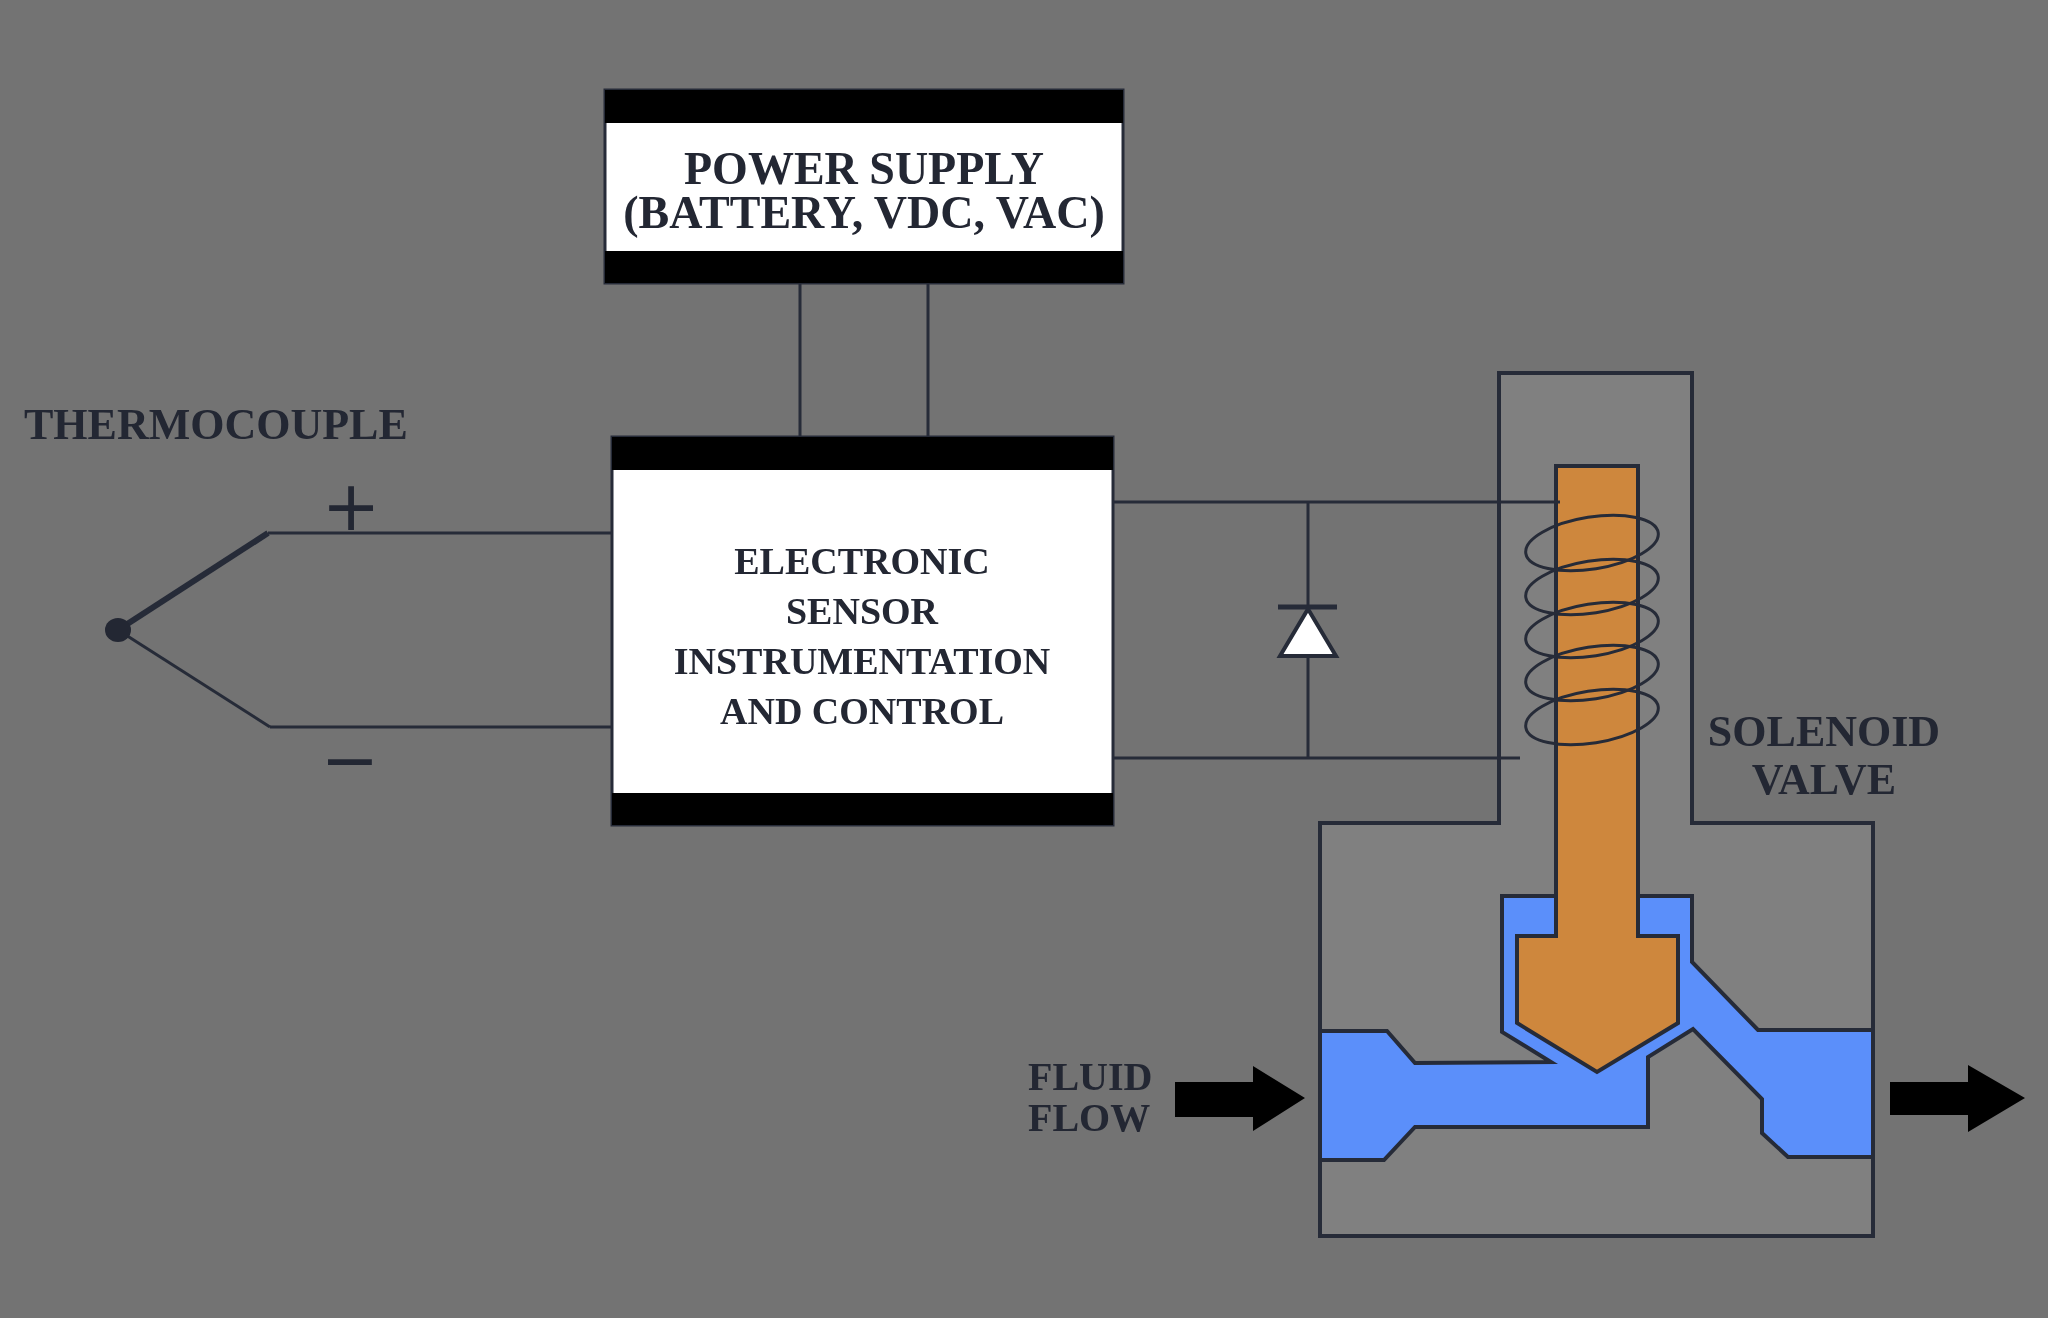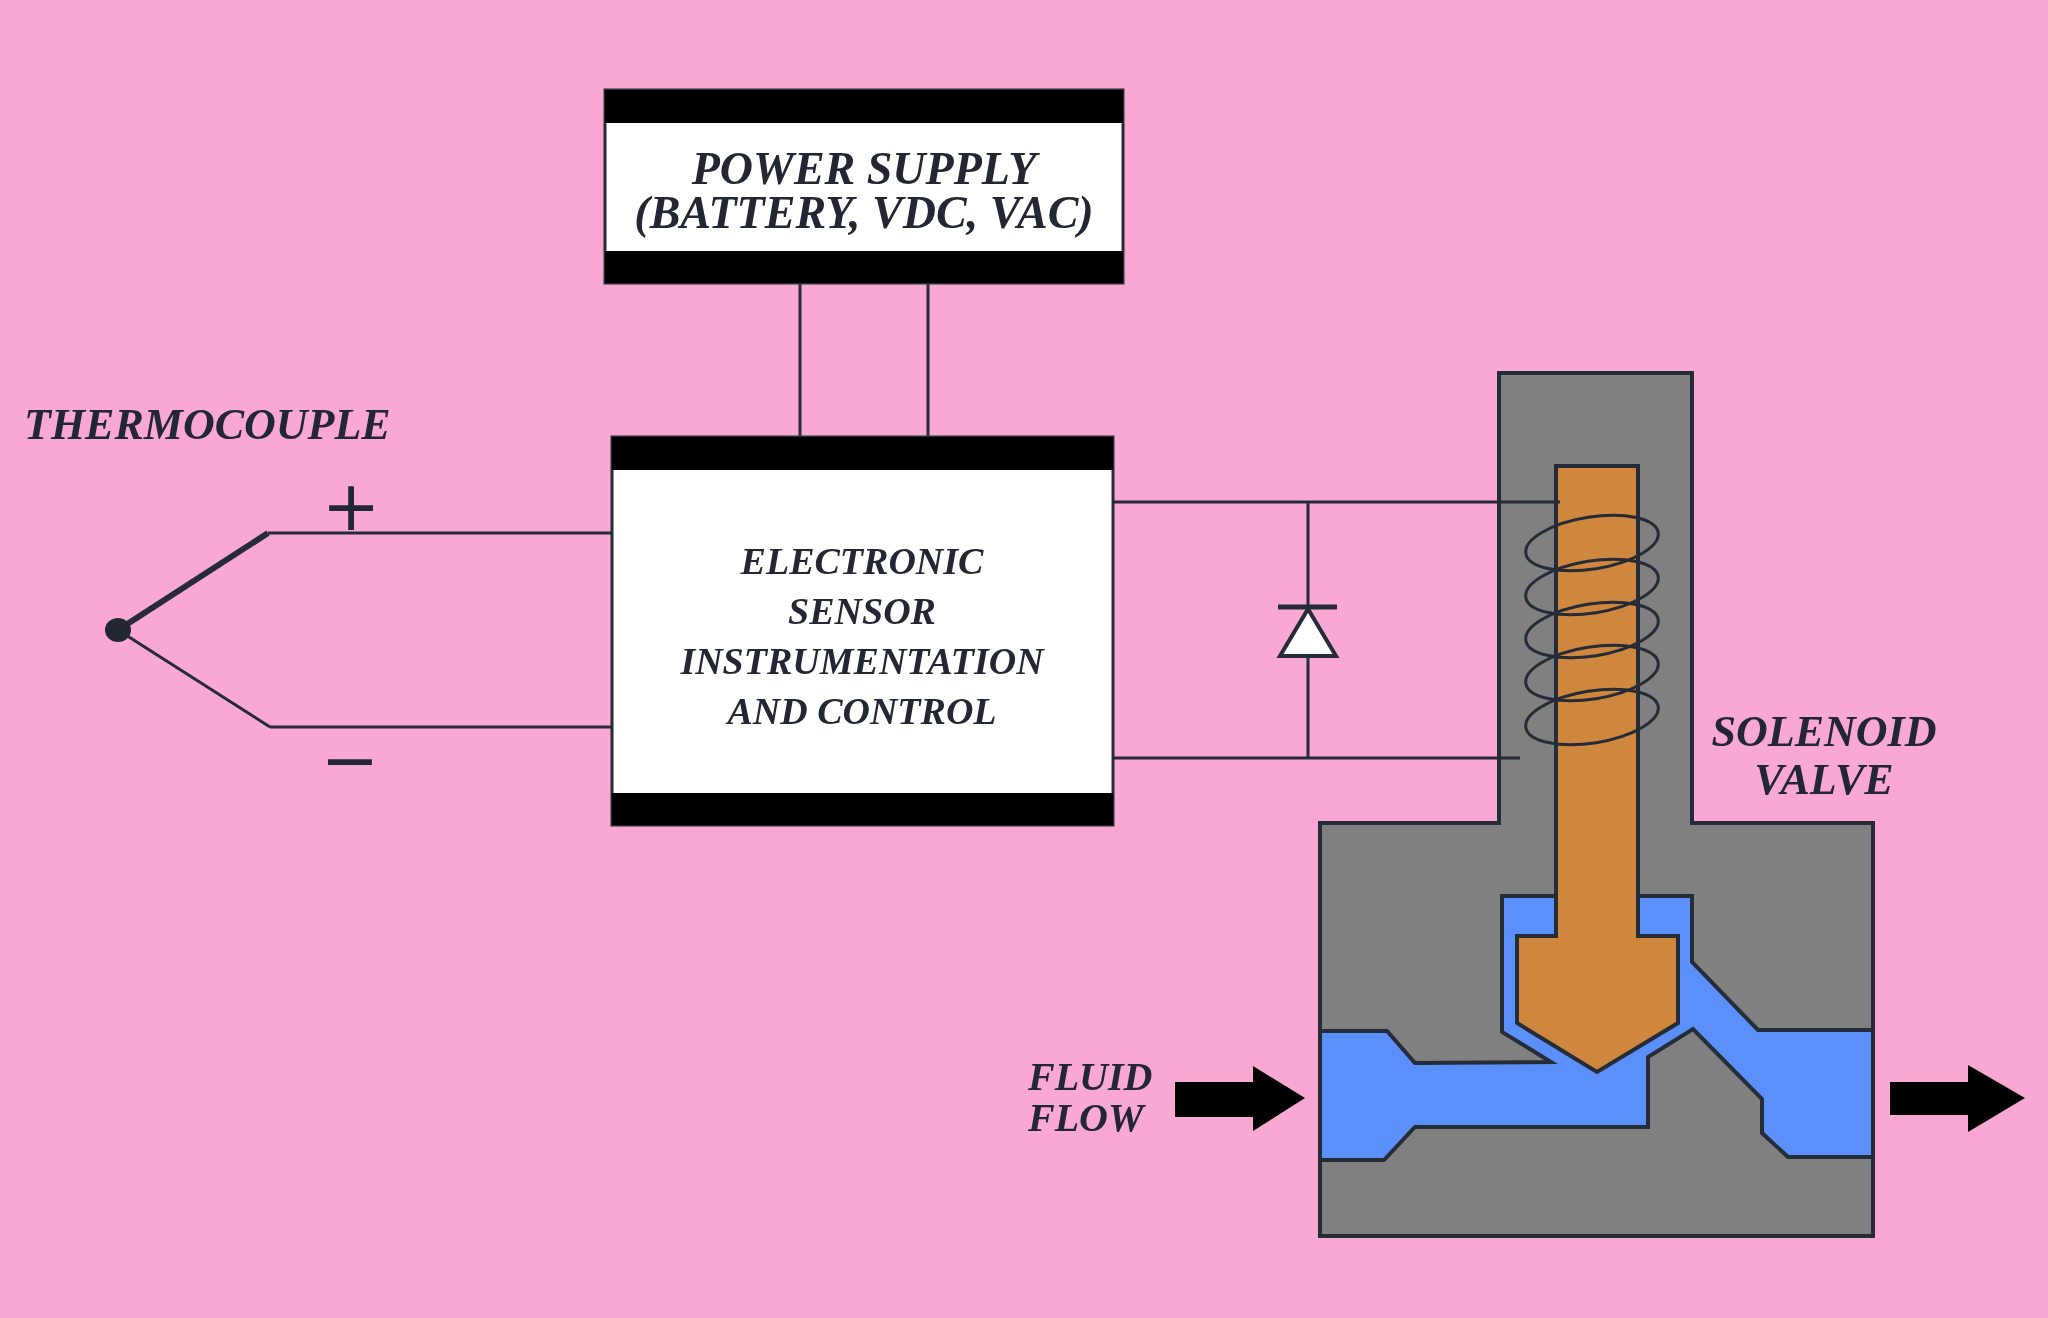--- a/index.html
+++ b/index.html
@@ -1,22 +1,21 @@
 <!DOCTYPE html>
 <html><head>
 <meta charset="utf-8">
 <style>
   html, body { margin: 0; padding: 0; background: #ffffff; }
   .canvas {
     position: relative;
     width: 2048px;
     height: 1318px;
-    background: #f9a8d4;
+    background: #737373;
     overflow: hidden;
-    font-style: italic;
   }
   svg { display: block; }
   text.t-serif {
     font-family: "Liberation Serif", "DejaVu Serif", serif;
     font-weight: bold;
     fill: #232733;
   }
   text.t-sym {
     font-family: "DejaVu Sans", "Liberation Sans", sans-serif;
     font-weight: normal;

